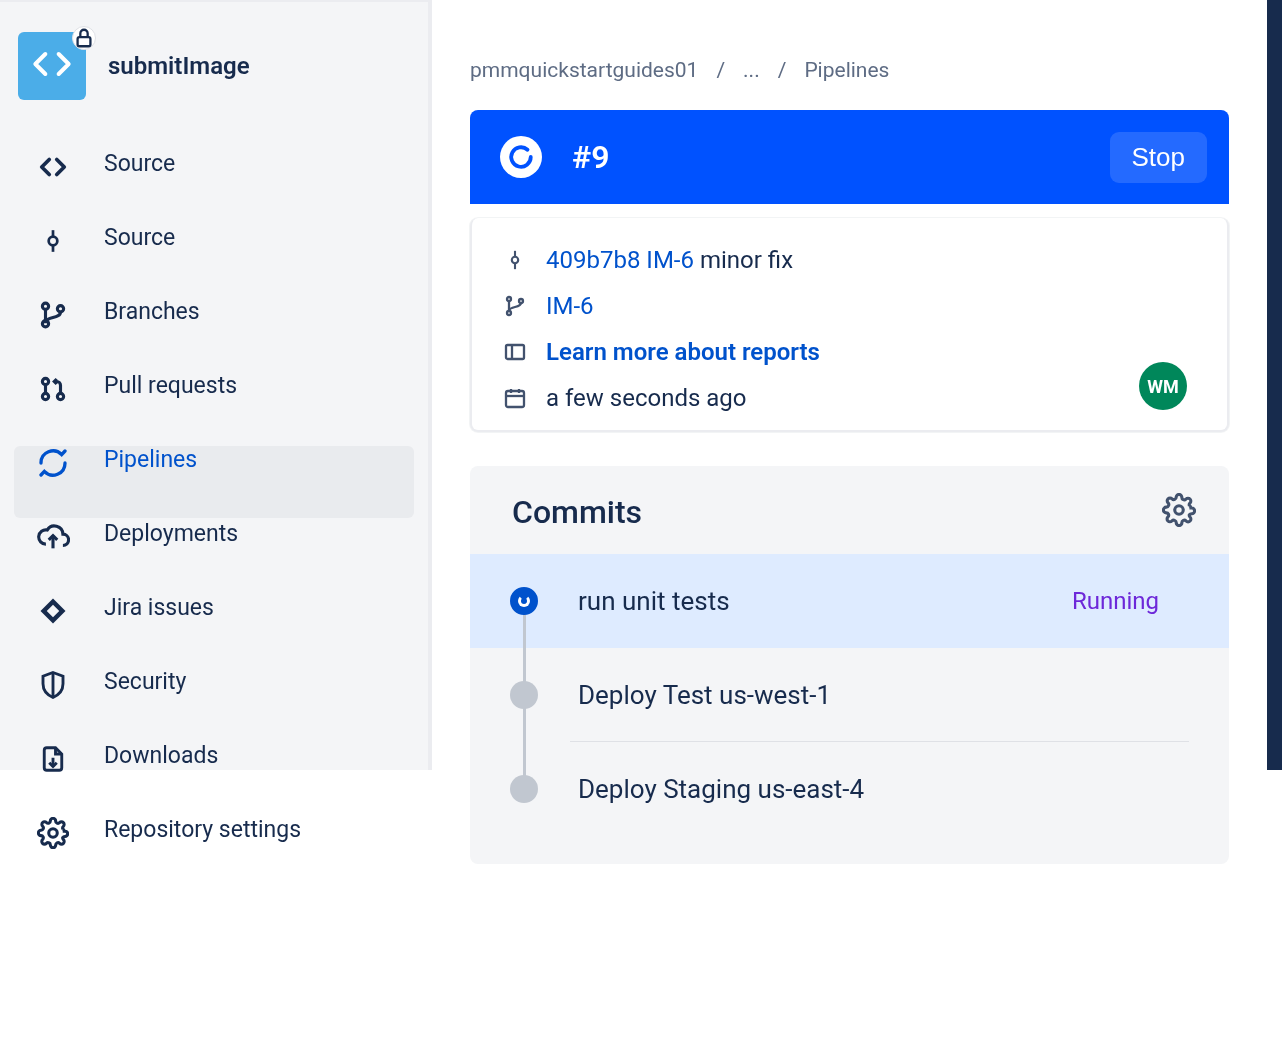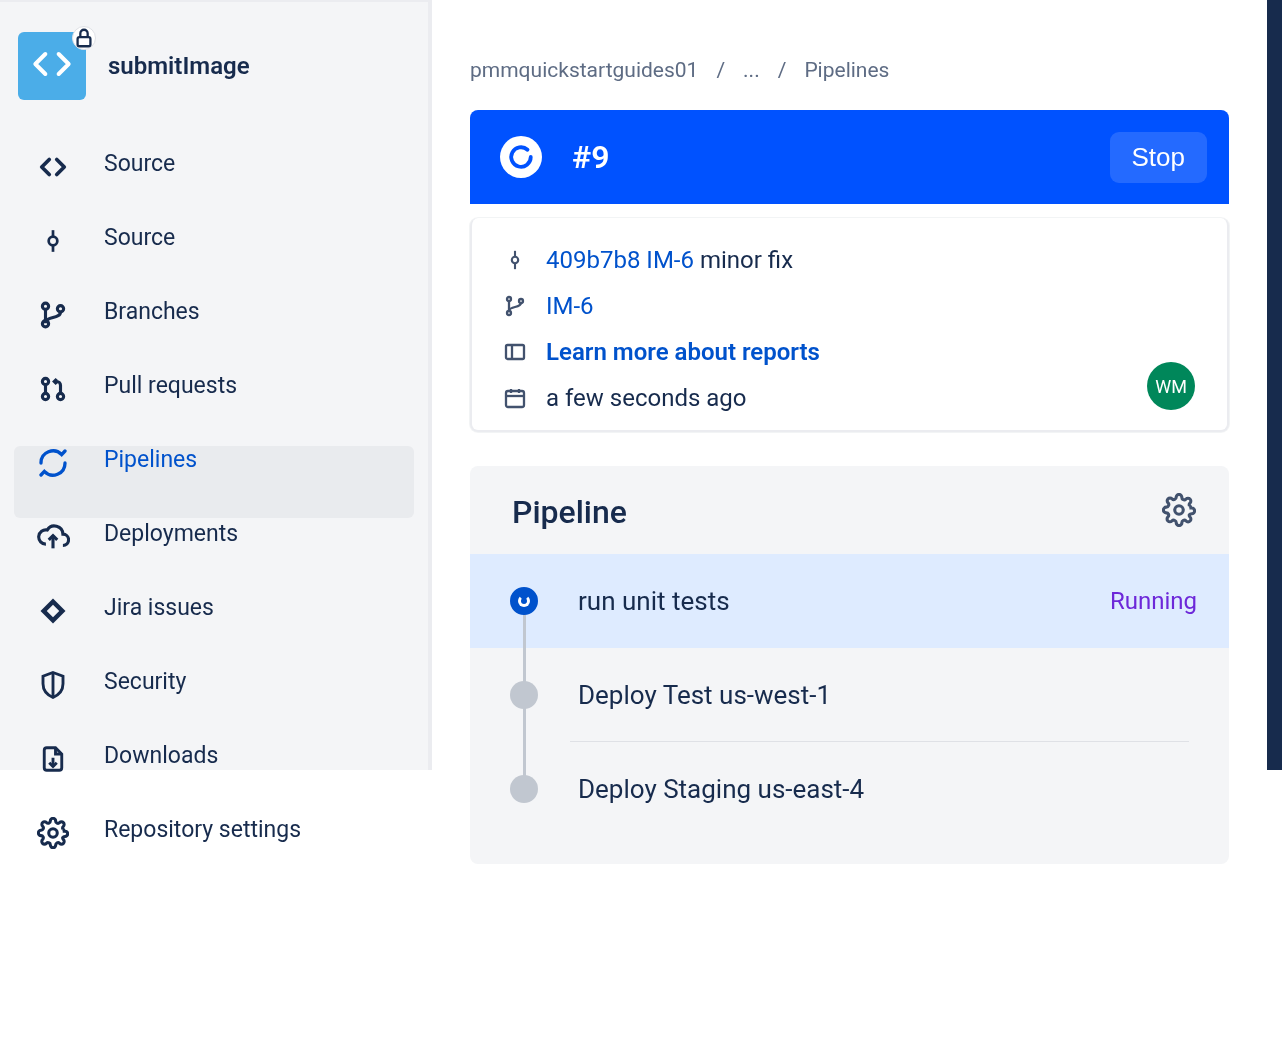--- a/index.html
+++ b/index.html
@@ -108,44 +108,44 @@
     position:relative;
     border-radius:8px;
     box-shadow: 0 0 0 1px rgba(9,30,66,.05);
   }
   .info-row { display:flex; align-items:center; gap:18px; }
   .info-row .icon { width:26px;height:26px;display:flex;align-items:center;justify-content:center;color:#42526E;}
   .link { color:#0052CC; }
   .link-bold { color:#0052CC; font-weight:600;text-align:right; }
   .plain { color:#172B4D; }
   .avatar-badge {
-    position:absolute; right:32px; bottom:20px;
+    position:absolute; right:40px; bottom:20px;
     width:48px;height:48px;border-radius:50%;
     background:#00875A;color:#fff;
     display:flex;align-items:center;justify-content:center;
-    font-size:18px;font-weight:400;
+    font-size:18px;font-weight:700;
   }
 
   .pipeline-card {
     background:#F4F5F7;
     border-radius:8px;
     margin-top:34px;
     padding: 26px 0 28px 0;
   }
   .pipeline-head {
     display:flex;align-items:center;justify-content:space-between;
     padding:0 30px 22px 42px;
   }
   .pipeline-title { font-size:32px; font-weight:500; color:#172B4D; }
   .gear-btn { width:40px;height:40px;display:flex;align-items:center;justify-content:center;color:#42526E;cursor:pointer;}
 
   .step-list { }
   .step {
     display:flex;align-items:center;
-    padding: 0 32px 0 40px;
+    padding: 0 70px 0 40px;
     height: 94px;
     font-size:26px;
     position:relative;
   }
   .step.active { background:#DEEBFF; }
   .step .status { width:28px;height:28px;border-radius:50%;margin-right:40px;z-index:2;position:relative;}
   .step .status.running { background:#0052CC;border:5px solid #0052CC; }
   .step .status.running::after{content:"";position:absolute;inset:3px;border-radius:50%;border:3px solid #fff;border-top-color:transparent;}
   .step .status.pending { background:#C1C7D0; }
   .step .name { flex:1; color:#172B4D; }
@@ -349,21 +349,21 @@
               <line x1="16" y1="3" x2="16" y2="7"></line>
             </svg>
           </span>
         <span class="plain">a few seconds ago</span>
       </div>
       <div class="avatar-badge">WM</div>
     </div>
 
     <div class="pipeline-card">
       <div class="pipeline-head">
-        <div class="pipeline-title">Pipeline</div>
+        <div class="pipeline-title">Commits</div>
         <div class="gear-btn">
           <span><svg width="34" height="34" viewBox="0 0 24 24" fill="none" stroke="currentColor" stroke-width="2.2">
                 <circle cx="12" cy="12" r="3"></circle>
                 <path d="M19.4 15a1.7 1.7 0 0 0 .34 1.87l.06.06a2 2 0 1 1-2.83 2.83l-.06-.06a1.7 1.7 0 0 0-1.87-.34 1.7 1.7 0 0 0-1 1.56V21a2 2 0 0 1-4 0v-.09a1.7 1.7 0 0 0-1.11-1.56 1.7 1.7 0 0 0-1.87.34l-.06.06a2 2 0 1 1-2.83-2.83l.06-.06a1.7 1.7 0 0 0 .34-1.87 1.7 1.7 0 0 0-1.56-1H3a2 2 0 0 1 0-4h.09a1.7 1.7 0 0 0 1.56-1.11 1.7 1.7 0 0 0-.34-1.87l-.06-.06a2 2 0 1 1 2.83-2.83l.06.06a1.7 1.7 0 0 0 1.87.34H9a1.7 1.7 0 0 0 1-1.56V3a2 2 0 0 1 4 0v.09a1.7 1.7 0 0 0 1 1.56 1.7 1.7 0 0 0 1.87-.34l.06-.06a2 2 0 1 1 2.83 2.83l-.06.06a1.7 1.7 0 0 0-.34 1.87V9c.66.27 1.09.91 1.09 1.63H21a2 2 0 0 1 0 4h-.09a1.7 1.7 0 0 0-1.51 1z"></path>
               </svg></span>
         </div>
       </div>
       <div class="step-list">
         <div class="step active">
           <span class="status running"></span>

